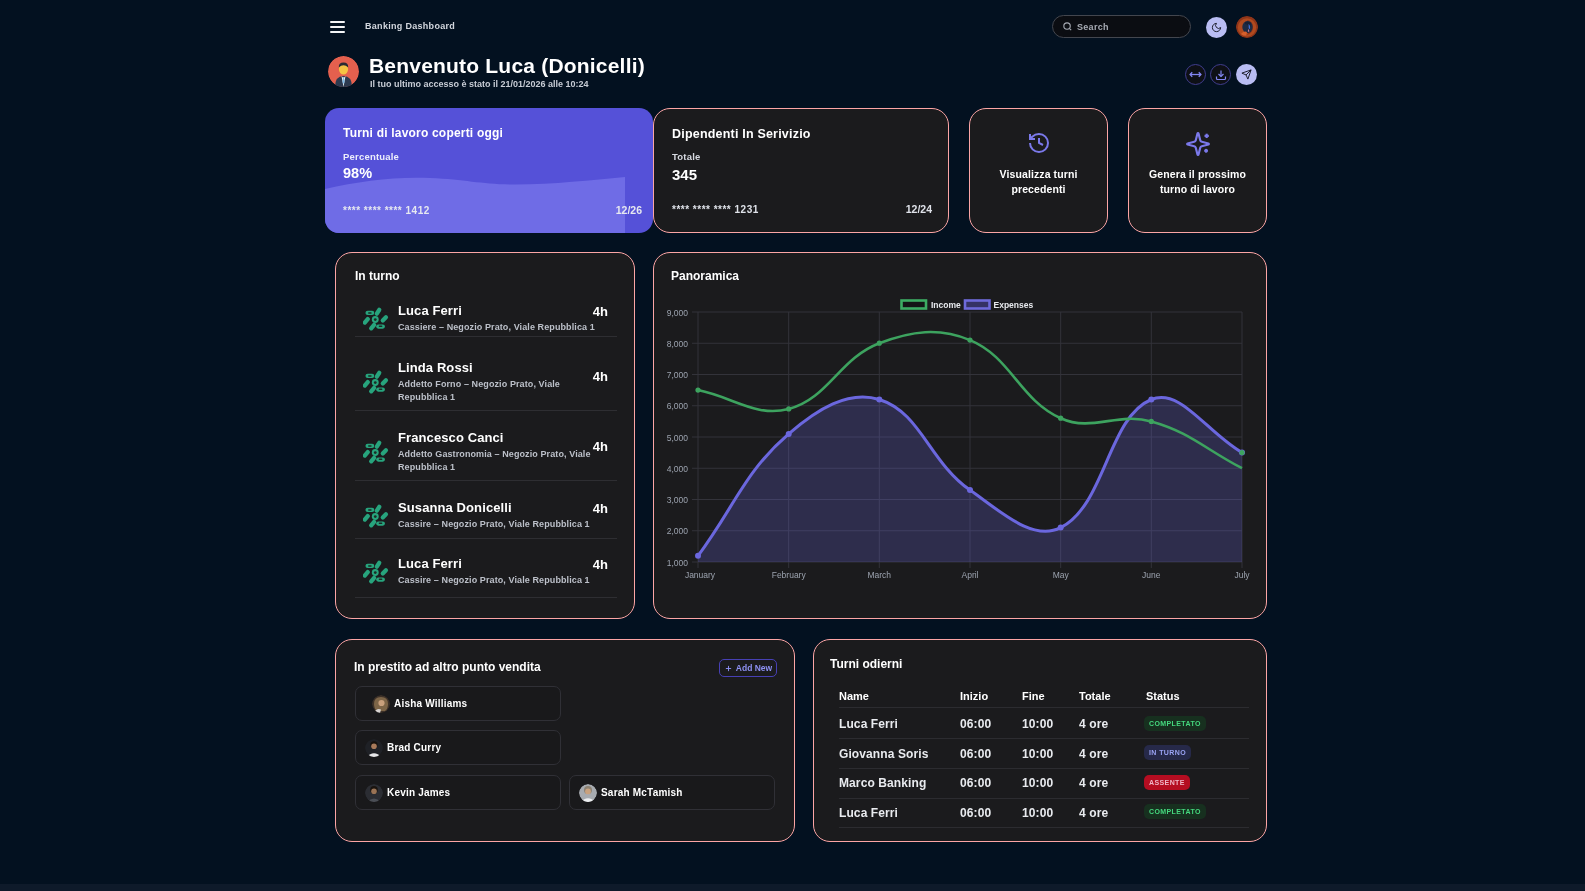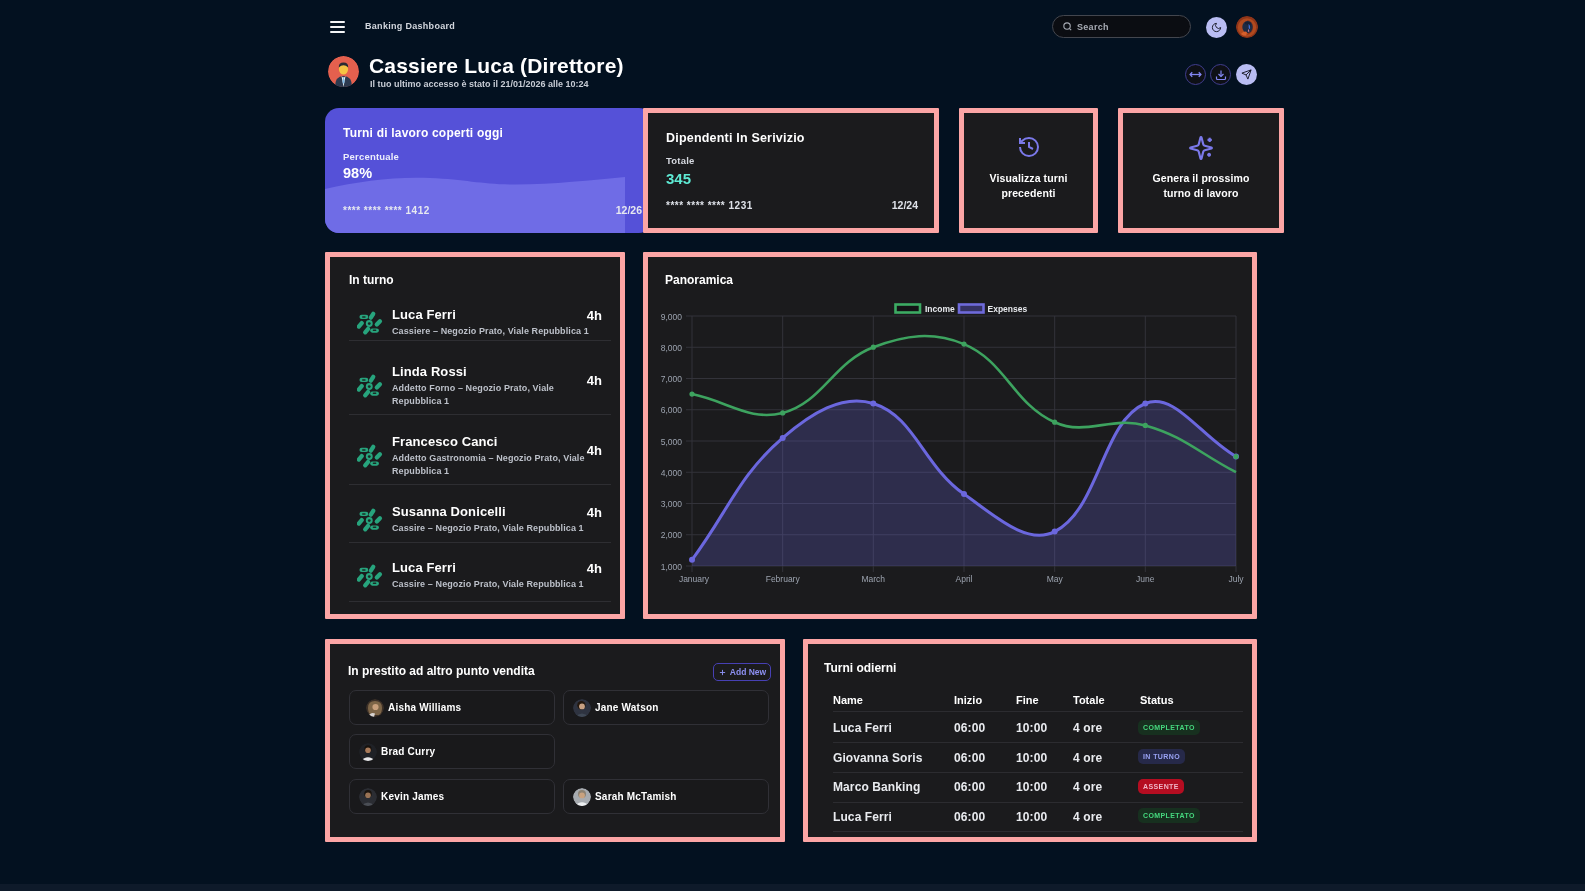--- a/index.html
+++ b/index.html
@@ -1,39 +1,39 @@
 <!DOCTYPE html>
 <html><head>
 <meta charset="utf-8">
 <style>
 * { margin:0; padding:0; box-sizing:border-box; }
 html,body { width:1585px; height:891px; background:#031120; overflow:hidden; }
 body { font-family:"Liberation Sans",sans-serif; position:relative; color:#fff; }
 .abs { position:absolute; }
-.card { position:absolute; background:#1b1b1d; border:5px solid #fca5a5; border-radius:1px; }
+.card { position:absolute; background:#1b1b1d; border:1px solid #fca5a5; border-radius:17px;margin-left:10px; }
 
 #hamb { left:330px; top:21px; width:15px; height:13px; }
 #hamb div { height:2.4px; background:#f3f4f6; border-radius:1px; margin-bottom:2.6px; }
 #brand { left:365px; top:21px; font-size:9px; font-weight:700; color:#d3d7de; letter-spacing:.3px; }
 #search { left:1052px; top:15px; width:139px; height:23px; border:1px solid #43464e; border-radius:12px; background:#0b0d12; display:flex; align-items:center; padding-left:9px; }
 #search span { color:#a7abb4; font-size:9px; font-weight:700; margin-left:4px; letter-spacing:.3px; }
 #themebtn { left:1206px; top:17px; width:21px; height:21px; border-radius:50%; background:#b9bdf3; display:flex; align-items:center; justify-content:center; }
 #navavatar { left:1236px; top:16px; width:22px; height:22px; border-radius:50%; overflow:hidden; }
 
 #havatar { left:328px; top:56px; width:31px; height:31px; border-radius:50%; overflow:hidden; }
 #htitle { left:369px; top:54px; font-size:21px; font-weight:700; letter-spacing:.2px; }
 #hsub { left:370px; top:79px; font-size:9px; font-weight:700; color:#c7ccd5; }
 .hbtn { position:absolute; top:64px; width:21px; height:21px; border-radius:50%; background:#0e1016; border:1px solid #413d8e; display:flex; align-items:center; justify-content:center; }
 .hbtn.fill { background:#b9bdf3; border:none; }
 
 #card1 { left:325px; top:108px; width:328px; height:125px; background:#5551d8; border-radius:14px; overflow:hidden; }
 #card1 .wave { position:absolute; left:0; top:0; width:300px; height:125px; }
 #card2 { left:643px; top:108px; width:296px; height:125px; }
 #card3 { left:959px; top:108px; width:139px; height:125px; text-align:center; }
-#card4 { left:1118px; top:108px; width:166px; height:125px; text-align:center; }
+#card4 { left:1118px; top:108px; width:139px; height:125px; text-align:center; }
 .c-title { position:absolute; left:18px; top:18px; font-size:12px; font-weight:700; letter-spacing:.2px; }
 .c-sub { position:absolute; left:18px; font-size:9.5px; font-weight:700; letter-spacing:.2px; }
 .c-big { position:absolute; left:18px; font-size:15px; font-weight:700; }
 .c-mask { position:absolute; left:18px; bottom:17px; font-size:10px; font-weight:700; letter-spacing:.5px; color:#e6e8f0; }
 .c-date { position:absolute; right:11px; bottom:17px; font-size:10.5px; font-weight:700; color:#e6e8f0; }
 .sq-label { position:absolute; width:100%; top:58px; font-size:10.5px; font-weight:700; line-height:14.5px; letter-spacing:.1px; }
 
 #inturno { left:325px; top:252px; width:300px; height:367px; }
 #inturno h3 { font-size:12px; font-weight:700; position:absolute; left:19px; top:16px; }
 .emp { position:absolute; left:19px; width:262px; }
@@ -101,21 +101,21 @@
 <div class="abs" id="havatar">
 <svg width="31" height="31" viewBox="0 0 31 31">
       <circle cx="15.5" cy="15.5" r="15.5" fill="#e4604e"></circle>
       <path d="M7 31 Q7 20 15.5 20 Q24 20 24 31 Z" fill="#2c3a50"></path>
       <path d="M13.5 20 L15.5 31 L17.5 20 Q15.5 23 13.5 20 Z" fill="#ecf0f1"></path>
       <path d="M15 21.5 L16 21.5 L16.6 26 L15.5 28 L14.5 26 Z" fill="#7db9e8"></path>
       <ellipse cx="15.5" cy="13" rx="4.6" ry="5.6" fill="#f5c343"></ellipse>
       <path d="M10.8 11.5 Q10.5 6.5 15.5 6.5 Q20.5 6.5 20.2 11.5 Q18 9.2 15.5 9.2 Q13 9.2 10.8 11.5 Z" fill="#2b2b33"></path>
     </svg>
 </div>
-<div class="abs" id="htitle">Cassiere Luca (Direttore)</div>
+<div class="abs" id="htitle">Benvenuto Luca (Donicelli)</div>
 <div class="abs" id="hsub">Il tuo ultimo accesso è stato il 21/01/2026 alle 10:24</div>
 <div class="hbtn" style="left:1185px;">
 <svg width="13" height="13" viewBox="0 0 24 24" fill="none" stroke="#8387f2" stroke-width="2.4">
       <path d="m18 8 4 4-4 4"></path>
       <path d="M2 12h20"></path>
       <path d="m6 8-4 4 4 4"></path>
     </svg>
 </div>
 <div class="hbtn" style="left:1210px;">
 <svg width="12" height="12" viewBox="0 0 24 24" fill="none" stroke="#8387f2" stroke-width="2.4">
@@ -138,21 +138,21 @@
 <div class="c-title abs" style="top:18px;">Turni di lavoro coperti oggi</div>
 <div class="c-sub" style="top:43px; color:#eceefb;">Percentuale</div>
 <div class="c-big" style="top:57px; font-size:14.5px;">98%</div>
 <div class="c-mask">**** **** **** 1412</div>
 <div class="c-date">12/26</div>
 </div>
 
 <div class="card" id="card2">
 <div class="c-title abs" style="top:18px; position:absolute; font-size:12.5px;">Dipendenti In Serivizio</div>
 <div class="c-sub" style="top:42px; color:#d6d9e0;">Totale</div>
-<div class="c-big" style="top:57px; color:#5eead4;">345</div>
+<div class="c-big" style="top:57px; color:#ffffff;">345</div>
 <div class="c-mask" style="color:#dfe2e9;">**** **** **** 1231</div>
 <div class="c-date" style="color:#dfe2e9; right:16px;">12/24</div>
 </div>
 
 <div class="card" id="card3">
 <svg style="margin-top:22px;" width="24" height="24" viewBox="0 0 24 24" fill="none" stroke="#7b79ea" stroke-width="2">
       <path d="M3 12a9 9 0 1 0 9-9 9.75 9.75 0 0 0-6.74 2.74L3 8"></path>
       <path d="M3 3v5h5"></path>
       <path d="M12 7v5l4 2"></path>
     </svg>
@@ -314,29 +314,20 @@
         <path d="M12 5v14M5 12h14"></path>
       </svg>Add New</div>
 <div class="pbox" style="left:19px;top:46px;padding-left:16px;">
 <div class="av"><svg width="18" height="18" viewBox="0 0 18 18">
           <circle cx="9" cy="9" r="9" fill="#3d3128"></circle>
           <path d="M2 9 Q2 2 9 2 Q16 2 16 9 Q16 14 13 16 L5 16 Q2 14 2 9 Z" fill="#7d6547"></path>
           <circle cx="9.5" cy="8" r="3.1" fill="#c9a07c"></circle>
           <path d="M1.5 18 Q5 12.5 9 14.5 L8 18 Z" fill="#d8d4d2"></path>
         </svg></div>
 <span>Aisha Williams</span>
-</div>
-<div class="pbox" style="left:233px;top:46px;">
-<div class="av"><svg width="18" height="18" viewBox="0 0 18 18">
-          <circle cx="9" cy="9" r="9" fill="#2e3340"></circle>
-          <circle cx="8.4" cy="6.2" r="4.2" fill="#23180f"></circle>
-          <circle cx="9" cy="7.4" r="2.9" fill="#c8a183"></circle>
-          <path d="M2 18 Q9 11 16 18 Z" fill="#3f4855"></path>
-        </svg></div>
-<span>Jane Watson</span>
 </div>
 <div class="pbox" style="left:19px;top:90px;">
 <div class="av"><svg width="18" height="18" viewBox="0 0 18 18">
           <circle cx="9" cy="9" r="9" fill="#1f2126"></circle>
           <circle cx="9" cy="5.8" r="3.6" fill="#17120d"></circle>
           <circle cx="9" cy="7.2" r="2.8" fill="#a87a5a"></circle>
           <path d="M1.5 18 Q9 10.5 16.5 18 Z" fill="#e8e8ea"></path>
         </svg></div>
 <span>Brad Curry</span>
 </div>

